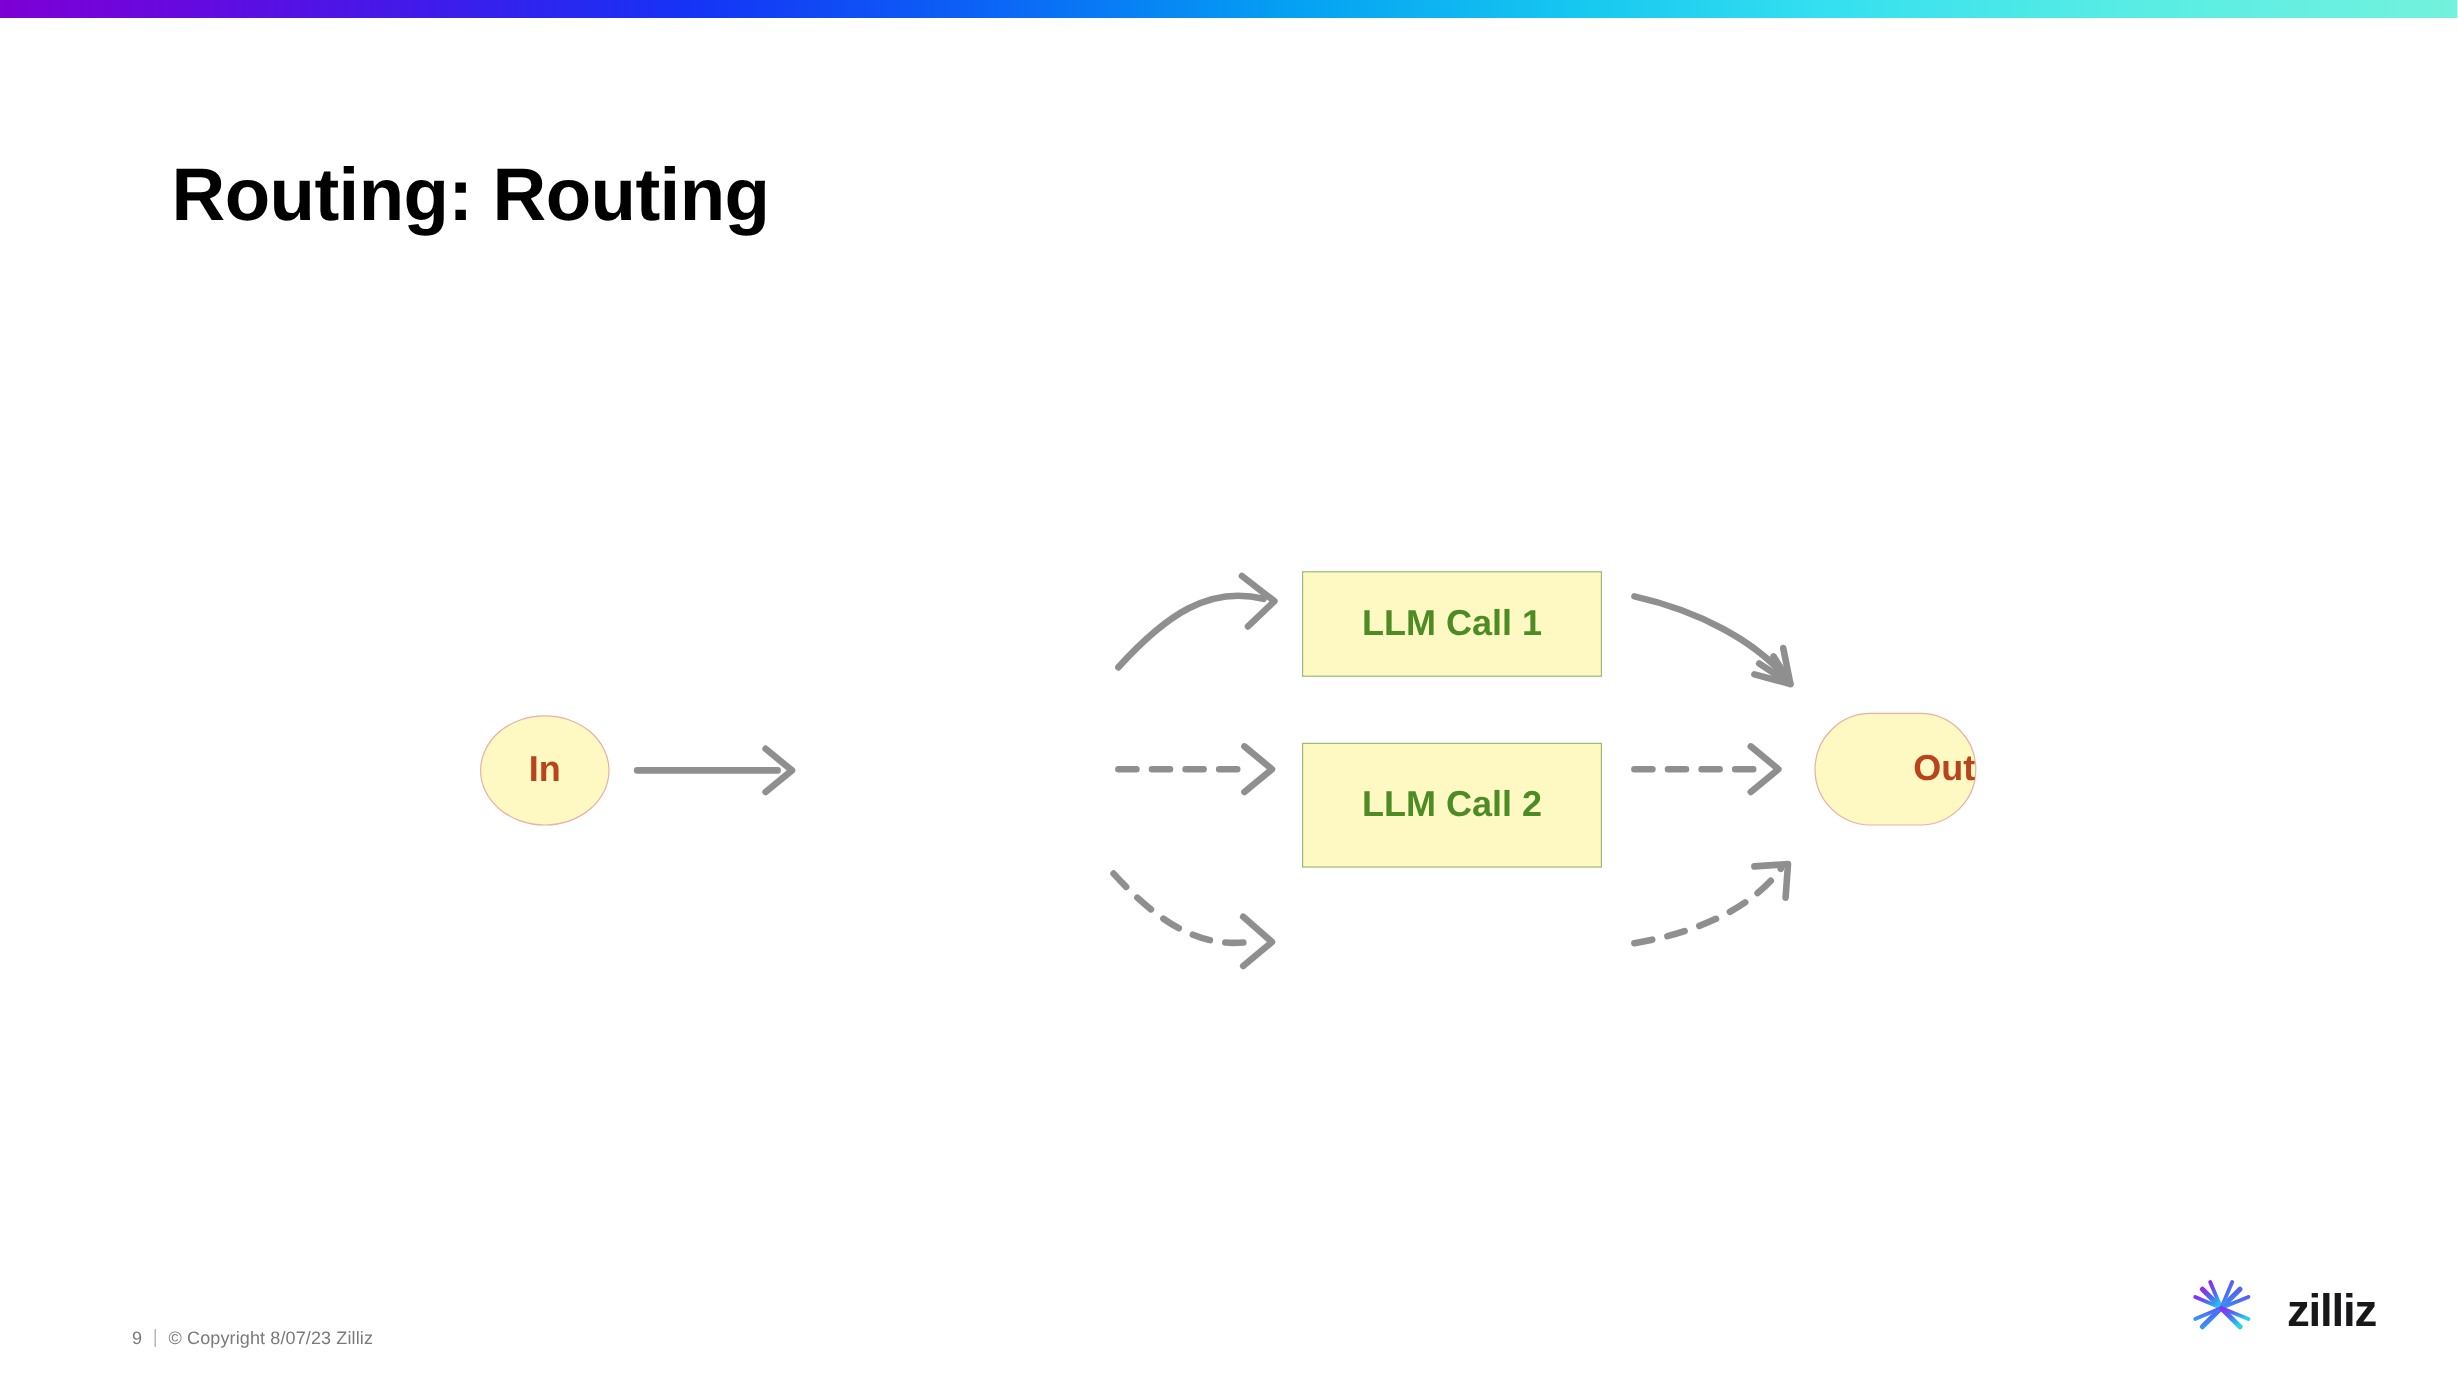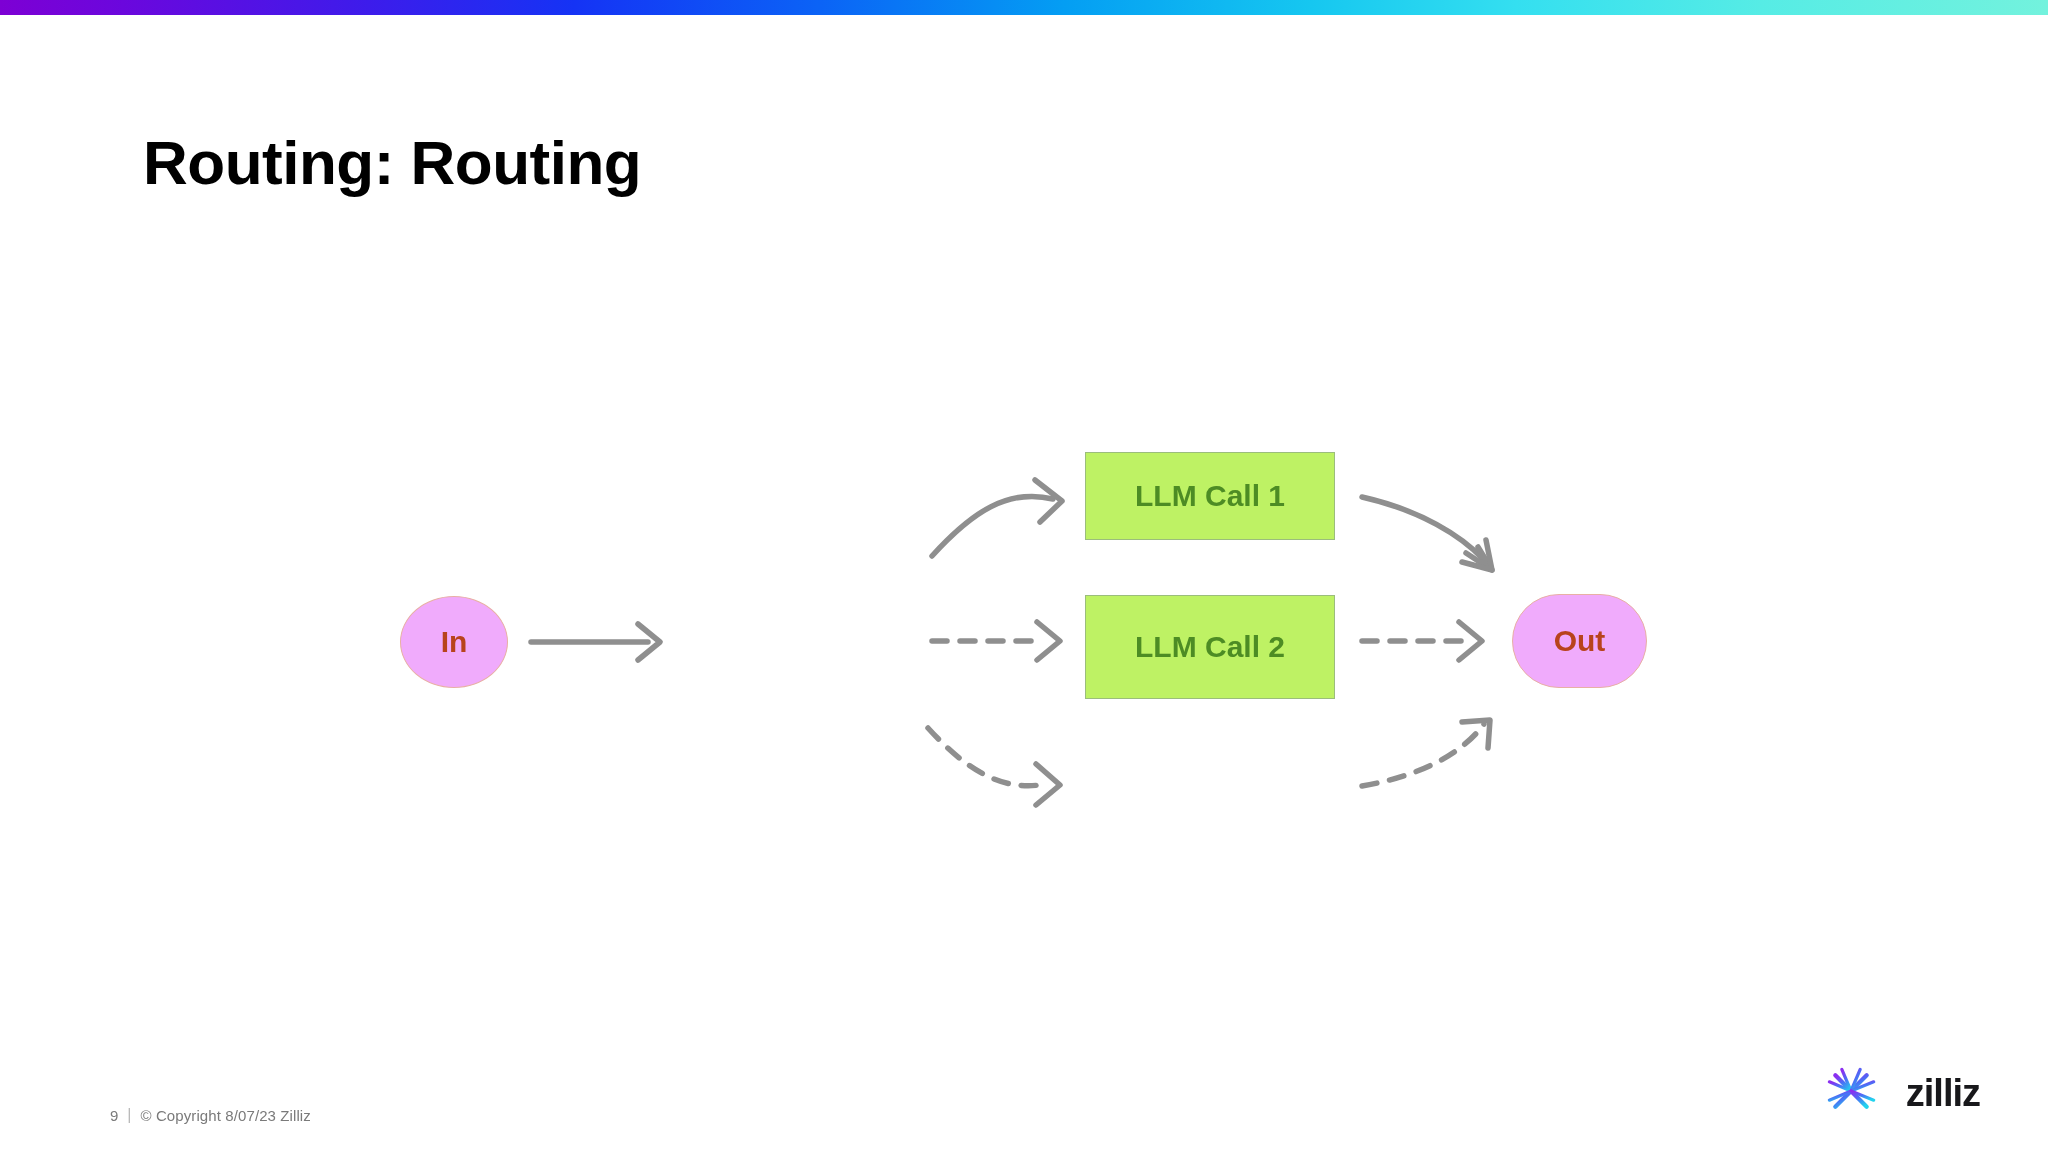--- a/index.html
+++ b/index.html
@@ -72,47 +72,48 @@
     text-align: center;
     box-sizing: border-box;
   }
   .node-label {
     pointer-events: none;
     line-height: 1.18;
   }
 
   
   .box-green {
-    background: #bef264;
+    background: #fef9c3;
     border: 1.6px solid #9bbd7c;
+    margin-top: 24px;
   }
   .box-green .node-label {
     color: #4d8c24;
     font-weight: 700;
     font-size: 30px;
   }
 
   
   .node-pink {
-    background: #f0abfc;
+    background: #fef9c3;
     border: 1.6px solid #e8b0a4;
   }
   .node-pink .node-label {
     color: #b8431c;
     font-weight: 700;
     font-size: 30px;
   }
 
   
   #node-in        { left: 400px;  top: 596px; width: 108px; height: 92px;  border-radius: 54px / 46px; }
   #node-router    { left: 685px;  top: 572px; width: 222px; height: 140px; }
   #node-llm-1     { left: 1085px; top: 452px; width: 250px; height: 88px;  }
   #node-llm-2     { left: 1085px; top: 595px; width: 250px; height: 104px;  }
   #node-llm-3     { left: 1085px; top: 738px; width: 250px; height: 88px;  }
-  #node-out       { left: 1512px; top: 594px; width: 135px; height: 94px;  border-radius: 48px; }
+  #node-out       { left: 1512px; top: 594px; width: 135px; height: 94px;  border-radius: 48px; justify-content: flex-end; }
 
   
   #footer {
     position: absolute;
     left: 110px;
     bottom: 28px;
     display: flex;
     align-items: center;
     gap: 9px;
     color: #7a7a7a;

